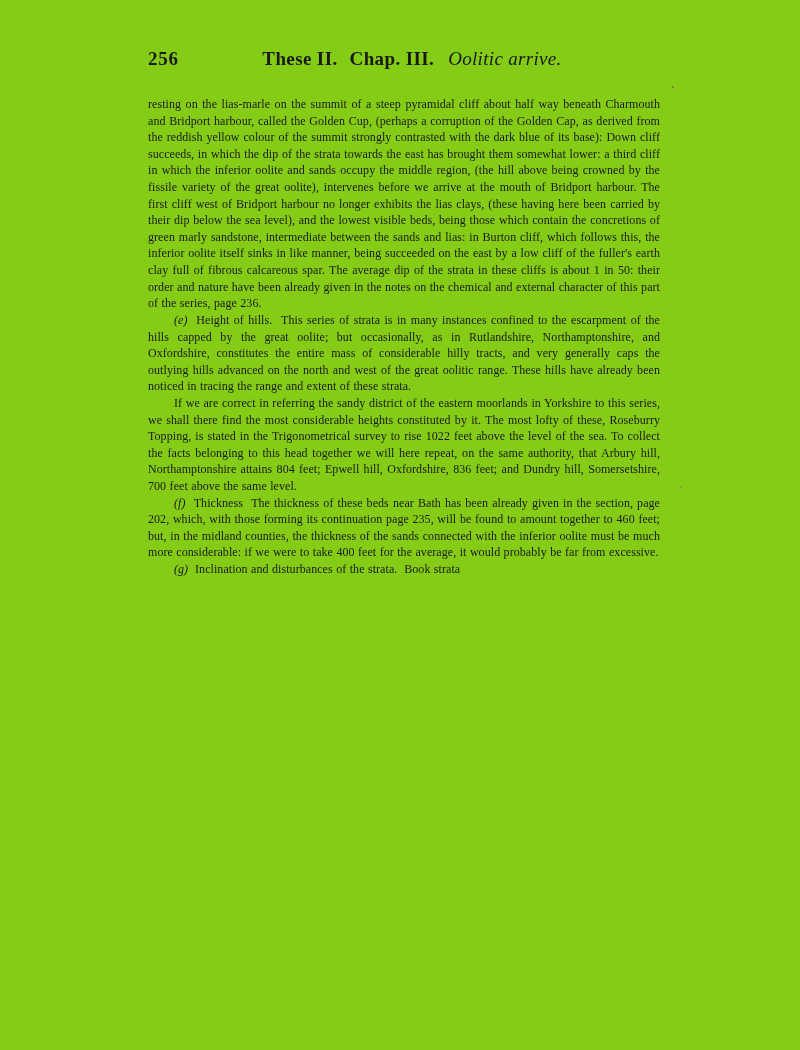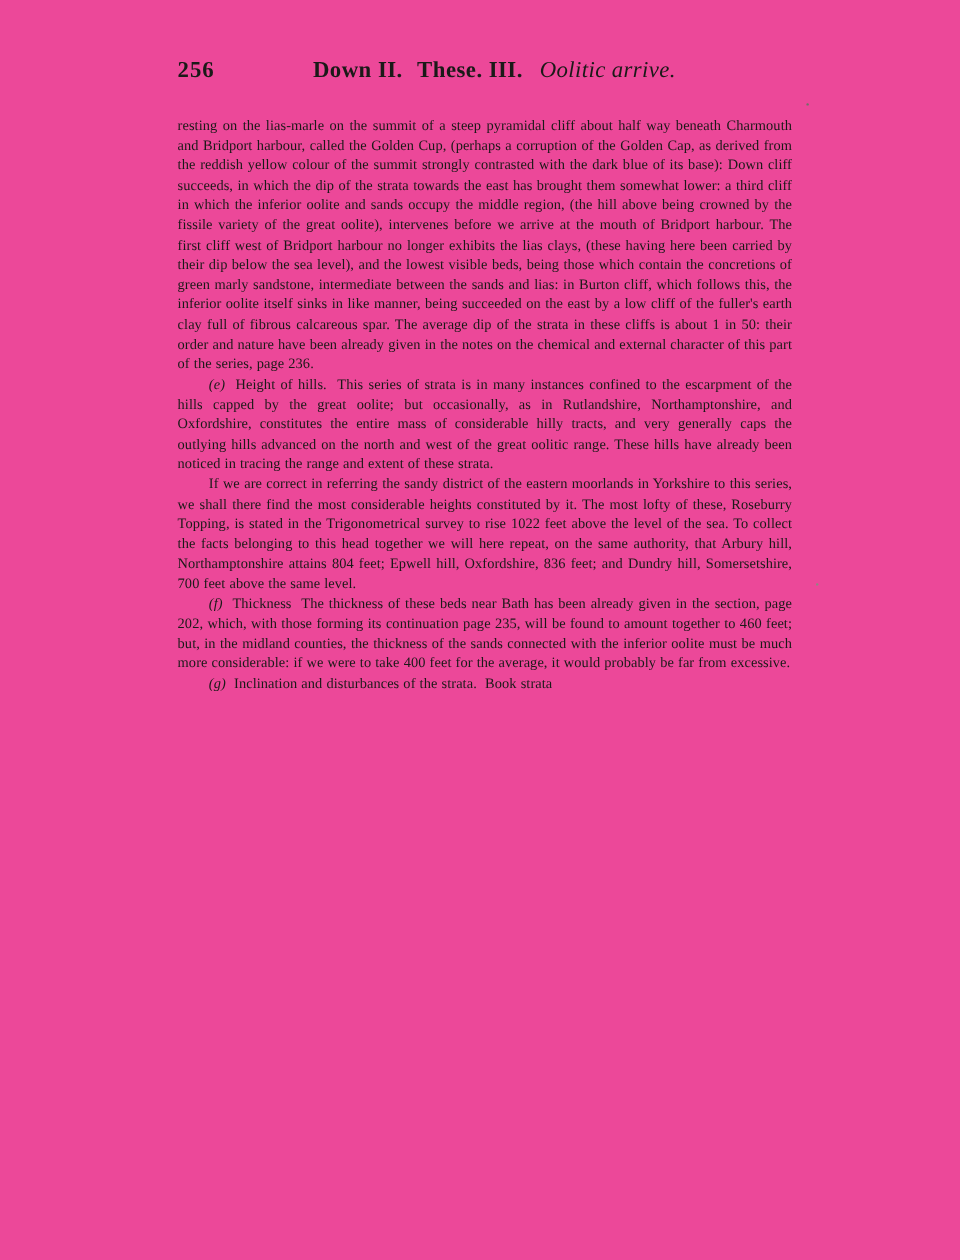--- a/index.html
+++ b/index.html
@@ -10,21 +10,21 @@
   body {
     width: 800px;
     height: 1050px;
     font-family: "Liberation Serif", serif;
     color: #1a1a18;
   }
   .page {
     position: relative;
     width: 800px;
     height: 1050px;
-    background: #ec4899;
+    background: #84cc16;
     overflow: hidden;
   }
   .page-inner {
     position: absolute;
     left: 148px;
     top: 48px;
     width: 512px;
   }
   .running-head {
     display: flex;
@@ -106,21 +106,21 @@
 
 <div class="page">
   <div class="dot-margin"></div>
   <div class="dot-margin2"></div>
 
   <div class="page-inner">
 
     <div class="running-head">
       <div class="folio">256</div>
       <div class="head-center">
-        <span class="head-book">Down II.</span><span class="head-chap">These. III.</span><span class="head-title">Oolitic arrive.</span>
+        <span class="head-book">These II.</span><span class="head-chap">Chap. III.</span><span class="head-title">Oolitic arrive.</span>
       </div>
     </div>
 
     <div class="body-text ink">
 
       <p><span>resting on the lias-marle on the summit of a steep pyramidal cliff about half way beneath Charmouth and Bridport harbour, called the Golden Cup, (perhaps a corruption of the Golden Cap, as derived from the reddish yellow colour of the summit strongly contrasted with the dark blue of its base): Down cliff succeeds, in which the dip of the strata towards the east has brought them somewhat lower: a third cliff in which the inferior oolite and sands occupy the middle region, (the hill above being crowned by the fissile variety of the great oolite), intervenes before we arrive at the mouth of Bridport harbour.  The first cliff west of Bridport harbour no longer exhibits the lias clays, (these having here been carried by their dip below the sea level), and the lowest visible beds, being those which contain the concretions of green marly sandstone, intermediate between the sands and lias: in Burton cliff, which follows this, the inferior oolite itself sinks in like manner, being succeeded on the east by a low cliff of the fuller's earth clay full of fibrous calcareous spar.  The average dip of the strata in these cliffs is about 1 in 50: their order and nature have been already given in the notes on the chemical and external character of this part of the series, page 236.</span></p>
 
       <p class="indent"><span class="sec-letter">(e)</span>&nbsp;&nbsp;<span class="sec-label">Height of hills.</span>&nbsp;&nbsp;<span>This series of strata is in many instances confined to the escarpment of the hills capped by the great oolite; but occasionally, as in Rutlandshire, Northamptonshire, and Oxfordshire, constitutes the entire mass of considerable hilly tracts, and very generally caps the outlying hills advanced on the north and west of the great oolitic range.  These hills have already been noticed in tracing the range and extent of these strata.</span></p>
 
       <p class="indent"><span>If we are correct in referring the sandy district of the eastern moorlands in Yorkshire to this series, we shall there find the most considerable heights constituted by it.  The most lofty of these, Roseburry Topping, is stated in the Trigonometrical survey to rise 1022 feet above the level of the sea.  To collect the facts belonging to this head together we will here repeat, on the same authority, that Arbury hill, Northamptonshire attains 804 feet; Epwell hill, Oxfordshire, 836 feet; and Dundry hill, Somersetshire, 700 feet above the same level.</span></p>

